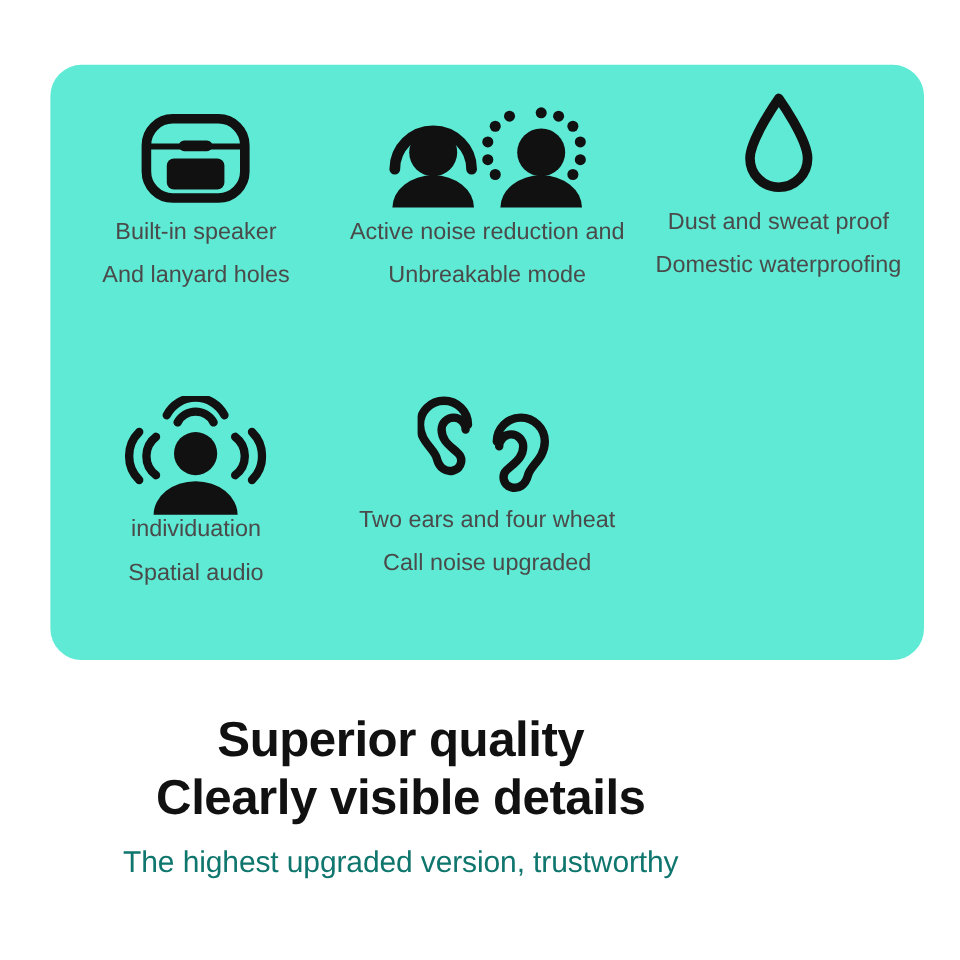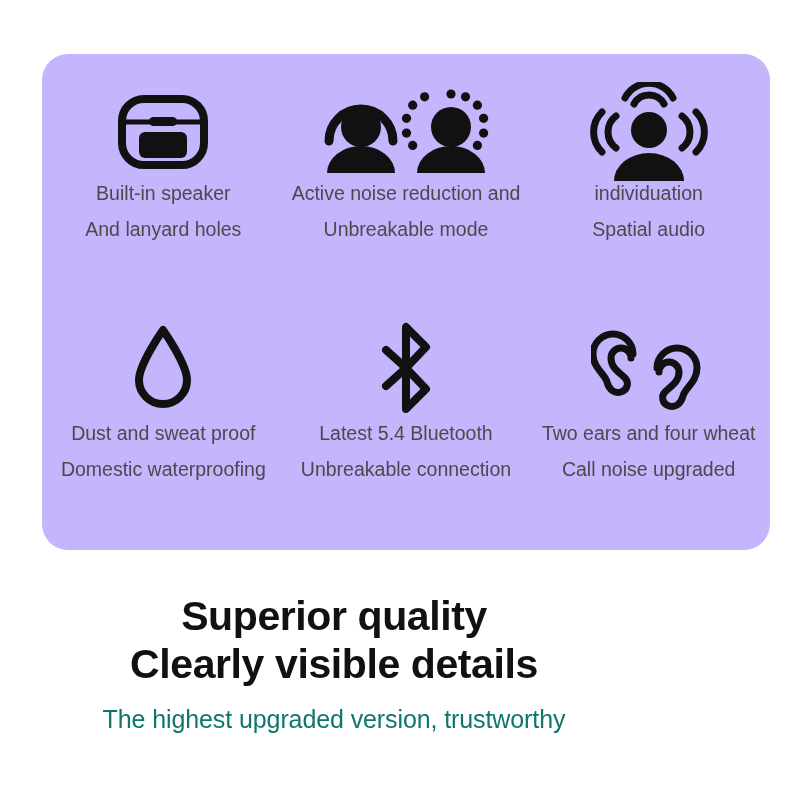--- a/index.html
+++ b/index.html
@@ -16,21 +16,21 @@
     position: relative;
   }
 
   
   .feature-card {
     position: absolute;
     left: 42px;
     top: 54px;
     width: 728px;
     height: 496px;
-    background: #c4b5fd;
+    background: #5eead4;
     border-radius: 26px;
     box-sizing: border-box;
   }
 
   .feature-grid {
     position: absolute;
     inset: 0;
     display: grid;
     grid-template-columns: repeat(3, 1fr);
     grid-template-rows: repeat(2, 1fr);
@@ -136,67 +136,56 @@
             <path d="M104 84 A34 27 0 0 1 172 84 Z" fill="#111"></path>
           </g>
         </svg>
       </div>
       <div class="feature-lines">
         <div class="l1">Active noise reduction and</div>
         <div class="l2">Unbreakable mode</div>
       </div>
     </div>
 
-    <div class="feature-cell">
-      <div class="icon-box">
-        <svg width="118" height="100" viewBox="0 0 118 100">
-
-          <path d="M44 22 A17 17 0 0 1 74 22" fill="none" stroke="#111" stroke-width="7" stroke-linecap="round"></path>
-          <path d="M35 16 A27 27 0 0 1 83 16" fill="none" stroke="#111" stroke-width="7" stroke-linecap="round"></path>
-
-          <circle cx="59" cy="48" r="18" fill="#111"></circle>
-
-          <path d="M26 34 A20 20 0 0 0 26 66" fill="none" stroke="#111" stroke-width="7" stroke-linecap="round"></path>
-          <path d="M12 30 A28 28 0 0 0 12 70" fill="none" stroke="#111" stroke-width="7" stroke-linecap="round"></path>
-
-          <path d="M92 34 A20 20 0 0 1 92 66" fill="none" stroke="#111" stroke-width="7" stroke-linecap="round"></path>
-          <path d="M106 30 A28 28 0 0 1 106 70" fill="none" stroke="#111" stroke-width="7" stroke-linecap="round"></path>
-
-          <path d="M24 99 A35 28 0 0 1 94 99 Z" fill="#111"></path>
-        </svg>
-      </div>
-      <div class="feature-lines">
-        <div class="l1">individuation</div>
-        <div class="l2">Spatial audio</div>
-      </div>
-    </div>
-
     <div class="feature-cell row2">
       <div class="icon-box row2">
         <svg width="62" height="88" viewBox="0 0 62 88">
           <path d="M31 6 C31 6 7 40 7 56 A24 24 0 0 0 55 56 C55 40 31 6 31 6 Z" fill="none" stroke="#111" stroke-width="8" stroke-linejoin="round"></path>
         </svg>
       </div>
       <div class="feature-lines">
         <div class="l1">Dust and sweat proof</div>
         <div class="l2">Domestic waterproofing</div>
       </div>
     </div>
 
-    <div class="feature-cell row2">
-      <div class="icon-box row2">
-        <svg width="66" height="94" viewBox="0 0 66 94">
-          <path d="M33 47 L13 29 M33 47 L13 65 M33 6 L33 88 L53 68 L33 47 L53 26 L33 6 Z" fill="none" stroke="#111" stroke-width="8" stroke-linejoin="round" stroke-linecap="round"></path>
-        </svg>
-      </div>
-      <div class="feature-lines">
-        <div class="l1">Latest 5.4 Bluetooth</div>
-        <div class="l2">Unbreakable connection</div>
-      </div>
-    </div>
+    <div class="feature-cell">
+      <div class="icon-box">
+        <svg width="118" height="100" viewBox="0 0 118 100">
+
+          <path d="M44 22 A17 17 0 0 1 74 22" fill="none" stroke="#111" stroke-width="7" stroke-linecap="round"></path>
+          <path d="M35 16 A27 27 0 0 1 83 16" fill="none" stroke="#111" stroke-width="7" stroke-linecap="round"></path>
+
+          <circle cx="59" cy="48" r="18" fill="#111"></circle>
+
+          <path d="M26 34 A20 20 0 0 0 26 66" fill="none" stroke="#111" stroke-width="7" stroke-linecap="round"></path>
+          <path d="M12 30 A28 28 0 0 0 12 70" fill="none" stroke="#111" stroke-width="7" stroke-linecap="round"></path>
+
+          <path d="M92 34 A20 20 0 0 1 92 66" fill="none" stroke="#111" stroke-width="7" stroke-linecap="round"></path>
+          <path d="M106 30 A28 28 0 0 1 106 70" fill="none" stroke="#111" stroke-width="7" stroke-linecap="round"></path>
+
+          <path d="M24 99 A35 28 0 0 1 94 99 Z" fill="#111"></path>
+        </svg>
+      </div>
+      <div class="feature-lines">
+        <div class="l1">individuation</div>
+        <div class="l2">Spatial audio</div>
+      </div>
+    </div>
+
 
     <div class="feature-cell row2">
       <div class="icon-box row2">
         <svg width="116" height="96" viewBox="0 0 116 96">
 
           <g transform="translate(52,4) scale(-1,1)">
             <path d="M10 30 A20 20 0 0 1 50 30 C50 44 38 50 36 58 C34 66 28 70 22 68
                      C15 66 14 58 18 54 C24 48 32 44 32 34 A10 10 0 0 0 12 34" fill="none" stroke="#111" stroke-width="7" stroke-linecap="round" stroke-linejoin="round"></path>
           </g>
 

